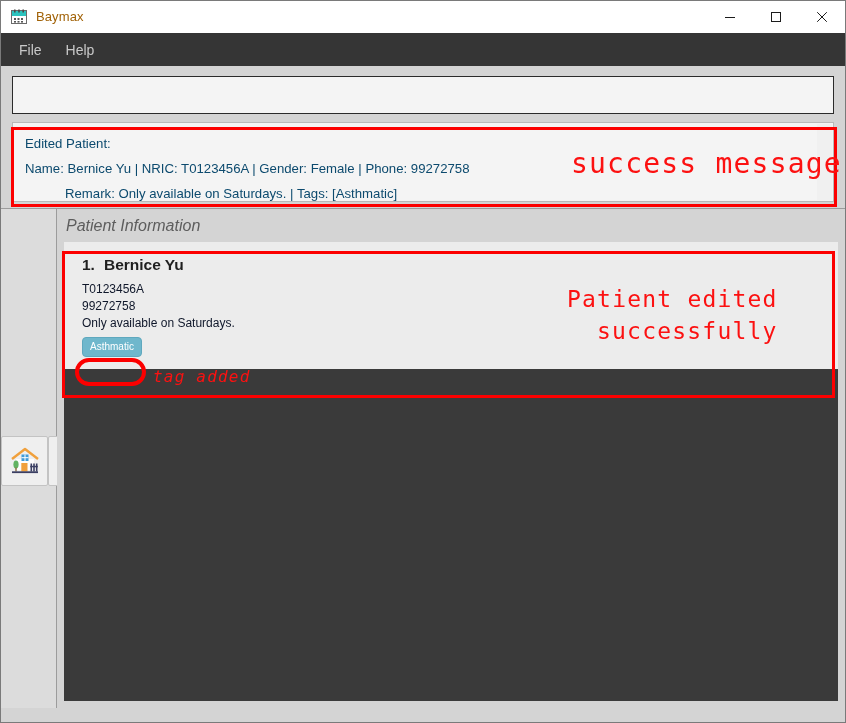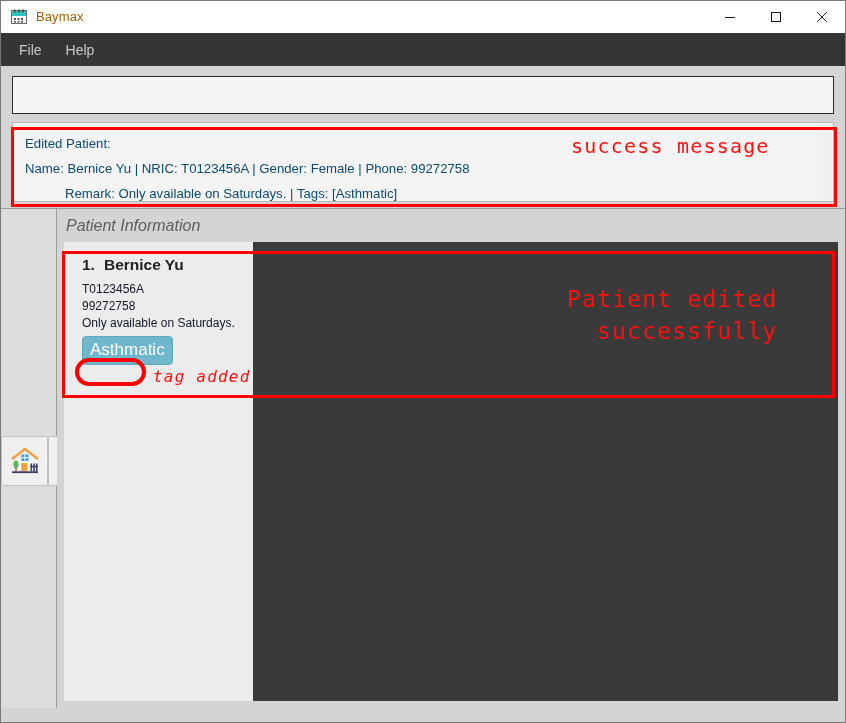--- a/index.html
+++ b/index.html
@@ -203,21 +203,21 @@
     color: #5d5d5d;
     padding: 2px 0 7px 2px;
     flex: 0 0 auto;
     font-style: italic;
   }
   .list-panel {
     flex: 1 1 auto;
     background: #3a3a3a;
     min-height: 0;
     display: flex;
-    flex-direction: row;
+    flex-direction: column;
   }
   .patient-card {
     background: #ececec;
     padding: 14px 18px 12px 18px;
     flex: 0 0 auto;
   }
   .card-name {
     font-size: 15.5px;
     font-weight: bold;
     color: #1f1f1f;
@@ -227,21 +227,21 @@
   .card-line {
     font-size: 12px;
     color: #0f172a;
     line-height: 17px;
   }
   .tag-row { margin-top: 4px; }
   .tag {
     display: inline-block;
     background: #6fb7cc;
     color: #ffffff;
-    font-size: 17px;
+    font-size: 10px;
     padding: 3px 7px 4px 7px;
     border-radius: 4px;
     border: 1px solid #5fa8be;
   }
   .list-filler { flex: 1 1 auto; background: #3a3a3a; }
 
   .statusbar {
     height: 14px;
     flex: 0 0 auto;
     background: #d4d4d4;
@@ -434,21 +434,21 @@
         </div>
       </div>
 
     </div>
 
     <div class="statusbar"></div>
   </div>
 
   <div class="anno-box" style="left:10px; top:126px; width:826px; height:80px;"></div>
 
-  <div class="anno-text" style="left:570px; top:133px; font-size:20px; letter-spacing:1.2px;">success message</div>
+  <div class="anno-text" style="left:570px; top:146px; font-size:28px; letter-spacing:1.2px;">success message</div>
 
   <div class="anno-box" style="left:61px; top:250px; width:773px; height:147px;"></div>
 
   <div class="anno-text" style="left:566px; top:285px; font-size:23px; letter-spacing:1.2px;">Patient edited</div>
   <div class="anno-text" style="left:596px; top:317px; font-size:23px; letter-spacing:1.2px;">successfully</div>
 
   <div class="anno-oval" style="left:74px; top:357px; width:71px; height:28px; border-radius:14px;"></div>
 
   <div class="anno-text" style="left:152px; top:366px; font-size:16px; letter-spacing:1.2px;font-style:italic;">tag added</div>
 

